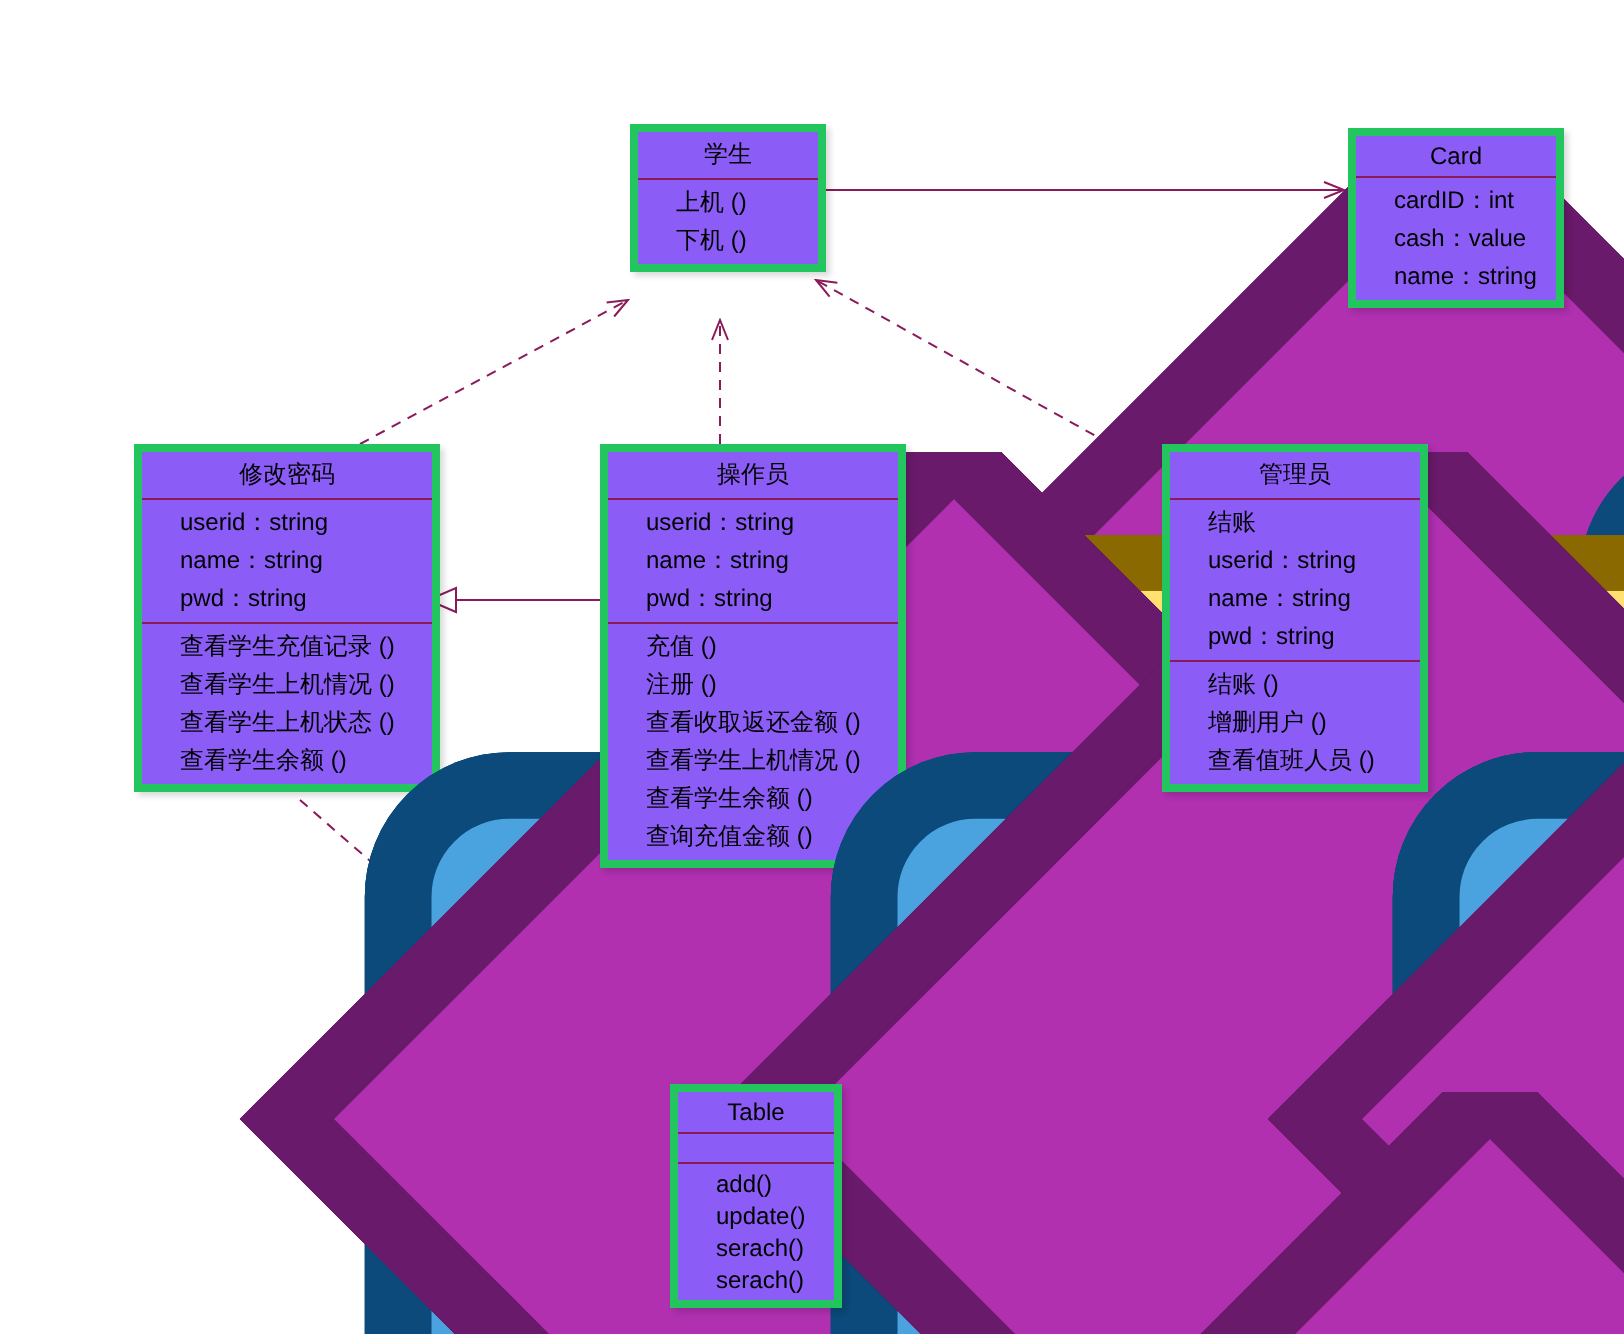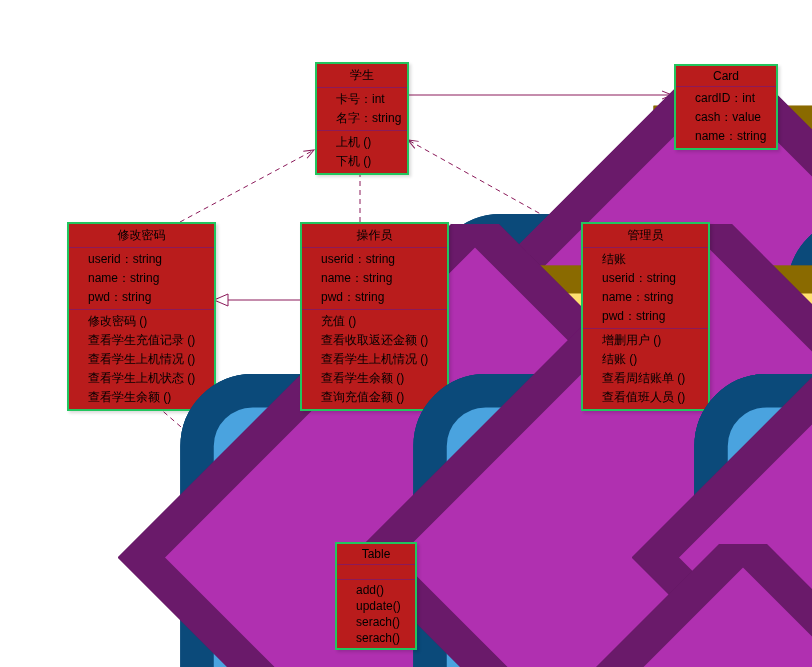--- a/index.html
+++ b/index.html
@@ -1,16 +1,16 @@
 <!DOCTYPE html>
 <html><head>
 <meta charset="utf-8">
 <style>
 body{margin:0;font-family:Arial,"Microsoft YaHei",sans-serif;font-size:12px;background:#fff;width:812px;height:667px;position:relative}
-.cls{position:absolute;background:#b91c1c;border:2px solid #22c55e;box-shadow:2px 2px 3px rgba(0,0,0,0.15)}
+.cls{position:absolute;background:#8b5cf6;border:4px solid #22c55e;box-shadow:2px 2px 3px rgba(0,0,0,0.15)}
 .cls .title{text-align:center;padding:3px 4px;border-bottom:1px solid #8b1a5a;font-weight:normal}
 .cls .section{border-bottom:1px solid #8b1a5a;padding:2px 0}
 .cls .section:last-child{border-bottom:none}
 .cls .row{display:flex;align-items:center;padding:1px 4px;white-space:nowrap}
 .icon{width:12px;height:12px;margin-right:3px;flex-shrink:0;display:inline-flex;align-items:center;justify-content:center}
 svg{position:absolute;top:0;left:0;width:812px;height:667px;pointer-events:none}
 </style>
 </head>
 <body>
 
@@ -41,42 +41,20 @@
 <line x1="372" y1="390" x2="372" y2="540" stroke="#8b1a5a" stroke-width="1" stroke-dasharray="5,4" marker-end="url(#openArrow)"></line>
 
 <line x1="590" y1="400" x2="415" y2="560" stroke="#8b1a5a" stroke-width="1" stroke-dasharray="5,4" marker-end="url(#openArrow)"></line>
 </svg>
 
 <div class="cls" style="left:315px;top:62px;width:90px">
 <div class="title">学生</div>
 <div class="section">
       <div class="row">
         <span class="icon">
-          <svg width="12" height="12" viewBox="0 0 12 12">
-            <rect x="1" y="3" width="8" height="6" rx="1" fill="#4aa3df" stroke="#0b4a7a" stroke-width="0.6"></rect>
-            <rect x="5" y="1" width="6" height="4" fill="#ffe070" stroke="#8a6a00" stroke-width="0.5"></rect>
-            <circle cx="8" cy="3" r="0.8" fill="#8a6a00"></circle>
-          </svg>
-        </span>
-        <span>卡号：int</span>
-      </div>
-      <div class="row">
-        <span class="icon">
-          <svg width="12" height="12" viewBox="0 0 12 12">
-            <rect x="1" y="3" width="8" height="6" rx="1" fill="#4aa3df" stroke="#0b4a7a" stroke-width="0.6"></rect>
-            <rect x="5" y="1" width="6" height="4" fill="#ffe070" stroke="#8a6a00" stroke-width="0.5"></rect>
-            <circle cx="8" cy="3" r="0.8" fill="#8a6a00"></circle>
-          </svg>
-        </span>
-        <span>名字：string</span>
-      </div>
-    </div>
-<div class="section">
-      <div class="row">
-        <span class="icon">
           <svg width="10" height="10" viewBox="0 0 10 10">
             <polygon points="5,0 10,5 5,10 0,5" fill="#b030b0" stroke="#6a1a6a" stroke-width="0.5"></polygon>
           </svg>
         </span>
         <span>上机 ()</span>
       </div>
       <div class="row">
         <span class="icon">
           <svg width="10" height="10" viewBox="0 0 10 10">
             <polygon points="5,0 10,5 5,10 0,5" fill="#b030b0" stroke="#6a1a6a" stroke-width="0.5"></polygon>
@@ -157,28 +135,20 @@
         <span>pwd：string</span>
       </div>
     </div>
 <div class="section">
       <div class="row">
         <span class="icon">
           <svg width="10" height="10" viewBox="0 0 10 10">
             <polygon points="5,0 10,5 5,10 0,5" fill="#b030b0" stroke="#6a1a6a" stroke-width="0.5"></polygon>
           </svg>
         </span>
-        <span>修改密码 ()</span>
-      </div>
-      <div class="row">
-        <span class="icon">
-          <svg width="10" height="10" viewBox="0 0 10 10">
-            <polygon points="5,0 10,5 5,10 0,5" fill="#b030b0" stroke="#6a1a6a" stroke-width="0.5"></polygon>
-          </svg>
-        </span>
         <span>查看学生充值记录 ()</span>
       </div>
       <div class="row">
         <span class="icon">
           <svg width="10" height="10" viewBox="0 0 10 10">
             <polygon points="5,0 10,5 5,10 0,5" fill="#b030b0" stroke="#6a1a6a" stroke-width="0.5"></polygon>
           </svg>
         </span>
         <span>查看学生上机情况 ()</span>
       </div>
@@ -243,20 +213,28 @@
           </svg>
         </span>
         <span>充值 ()</span>
       </div>
       <div class="row">
         <span class="icon">
           <svg width="10" height="10" viewBox="0 0 10 10">
             <polygon points="5,0 10,5 5,10 0,5" fill="#b030b0" stroke="#6a1a6a" stroke-width="0.5"></polygon>
           </svg>
         </span>
+        <span>注册 ()</span>
+      </div>
+      <div class="row">
+        <span class="icon">
+          <svg width="10" height="10" viewBox="0 0 10 10">
+            <polygon points="5,0 10,5 5,10 0,5" fill="#b030b0" stroke="#6a1a6a" stroke-width="0.5"></polygon>
+          </svg>
+        </span>
         <span>查看收取返还金额 ()</span>
       </div>
       <div class="row">
         <span class="icon">
           <svg width="10" height="10" viewBox="0 0 10 10">
             <polygon points="5,0 10,5 5,10 0,5" fill="#b030b0" stroke="#6a1a6a" stroke-width="0.5"></polygon>
           </svg>
         </span>
         <span>查看学生上机情况 ()</span>
       </div>
@@ -323,37 +301,29 @@
         <span>pwd：string</span>
       </div>
     </div>
 <div class="section">
       <div class="row">
         <span class="icon">
           <svg width="10" height="10" viewBox="0 0 10 10">
             <polygon points="5,0 10,5 5,10 0,5" fill="#b030b0" stroke="#6a1a6a" stroke-width="0.5"></polygon>
           </svg>
         </span>
+        <span>结账 ()</span>
+      </div>
+      <div class="row">
+        <span class="icon">
+          <svg width="10" height="10" viewBox="0 0 10 10">
+            <polygon points="5,0 10,5 5,10 0,5" fill="#b030b0" stroke="#6a1a6a" stroke-width="0.5"></polygon>
+          </svg>
+        </span>
         <span>增删用户 ()</span>
-      </div>
-      <div class="row">
-        <span class="icon">
-          <svg width="10" height="10" viewBox="0 0 10 10">
-            <polygon points="5,0 10,5 5,10 0,5" fill="#b030b0" stroke="#6a1a6a" stroke-width="0.5"></polygon>
-          </svg>
-        </span>
-        <span>结账 ()</span>
-      </div>
-      <div class="row">
-        <span class="icon">
-          <svg width="10" height="10" viewBox="0 0 10 10">
-            <polygon points="5,0 10,5 5,10 0,5" fill="#b030b0" stroke="#6a1a6a" stroke-width="0.5"></polygon>
-          </svg>
-        </span>
-        <span>查看周结账单 ()</span>
       </div>
       <div class="row">
         <span class="icon">
           <svg width="10" height="10" viewBox="0 0 10 10">
             <polygon points="5,0 10,5 5,10 0,5" fill="#b030b0" stroke="#6a1a6a" stroke-width="0.5"></polygon>
           </svg>
         </span>
         <span>查看值班人员 ()</span>
       </div>
     </div>

